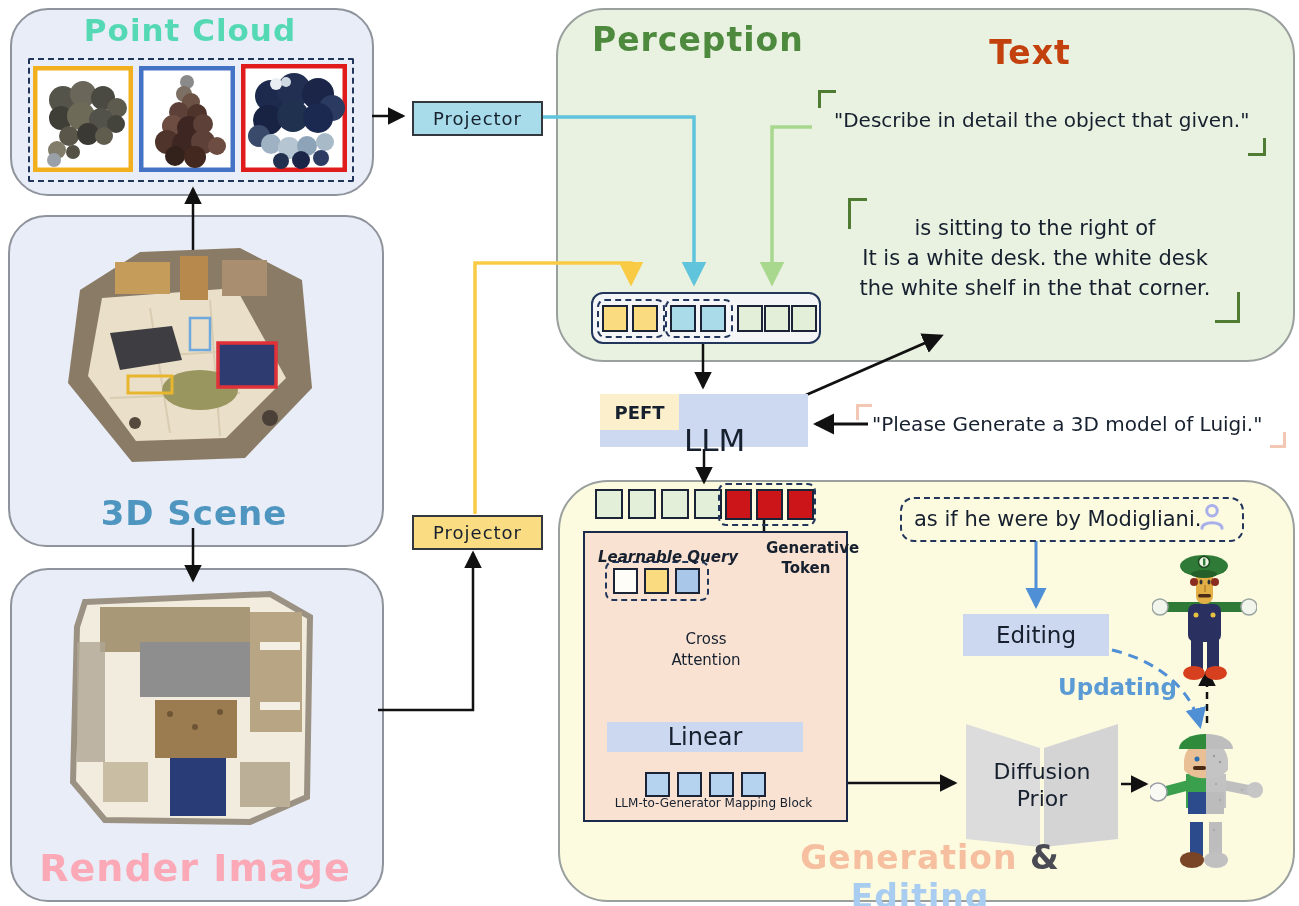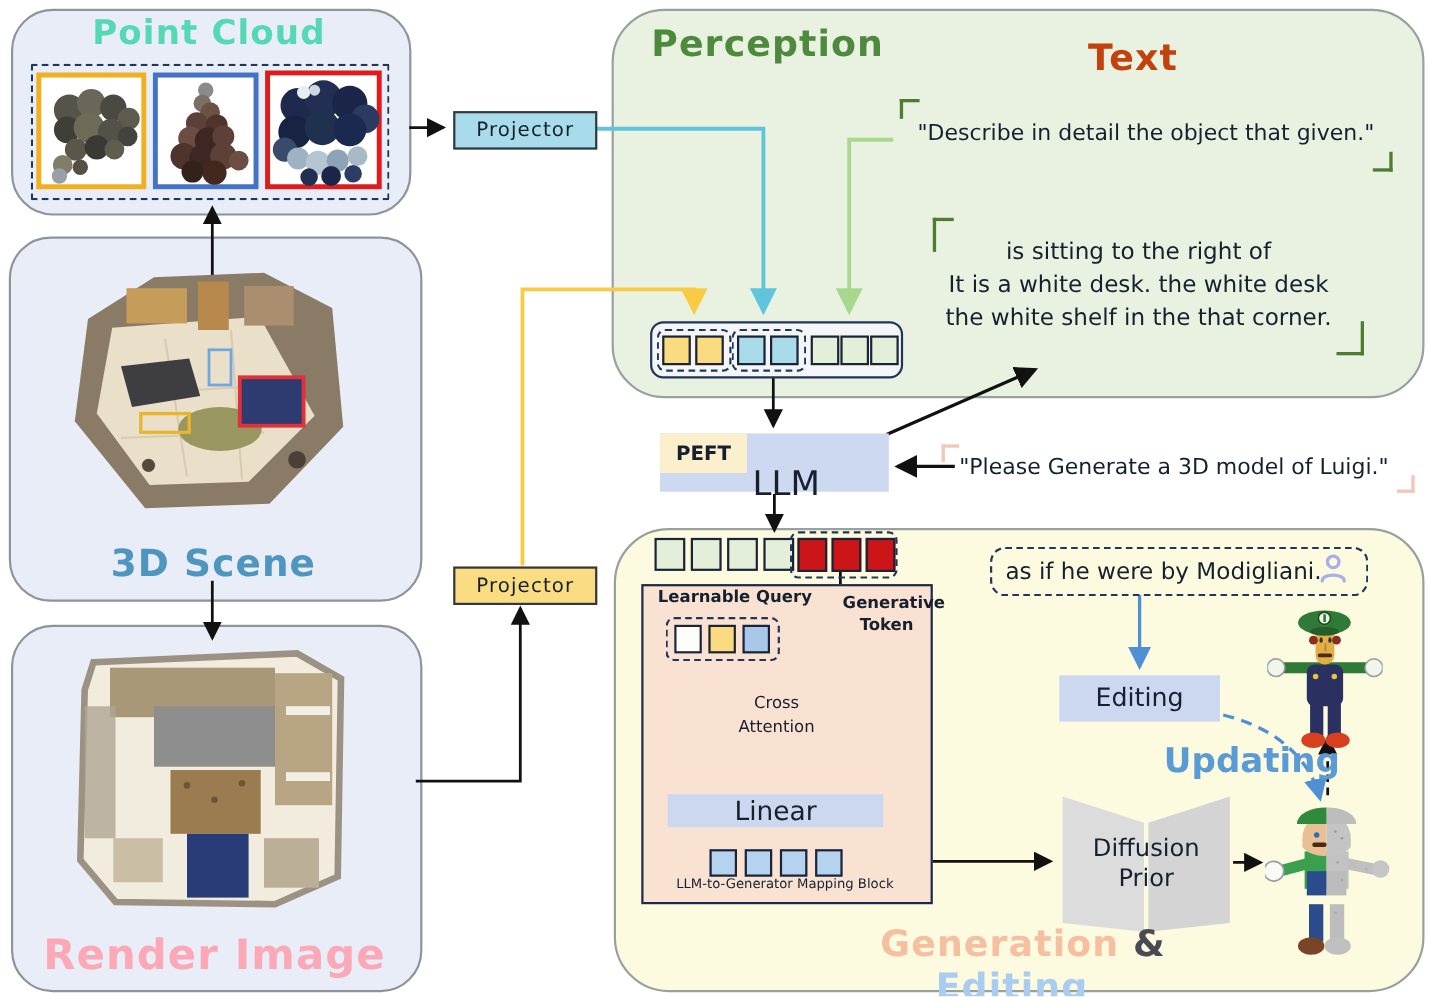--- a/index.html
+++ b/index.html
@@ -188,21 +188,21 @@
   <div class="tok" style="left:595px;top:489px;width:24px;height:26px;background:#E3EFD9;"></div>
   <div class="tok" style="left:628px;top:489px;width:24px;height:26px;background:#E3EFD9;"></div>
   <div class="tok" style="left:661px;top:489px;width:24px;height:26px;background:#E3EFD9;"></div>
   <div class="tok" style="left:694px;top:489px;width:24px;height:26px;background:#E3EFD9;"></div>
   <div class="dashedbox" style="left:718px;top:483px;width:94px;height:39px;"></div>
   <div class="tok" style="left:725px;top:489px;width:23px;height:27px;background:#CC1518;"></div>
   <div class="tok" style="left:756px;top:489px;width:23px;height:27px;background:#CC1518;"></div>
   <div class="tok" style="left:787px;top:489px;width:23px;height:27px;background:#CC1518;"></div>
 
   <div class="abs z3" style="left:583px;top:531px;width:261px;height:287px;background:#F9E2D2;border:2.5px solid #1b2a4a;"></div>
-  <div class="mapping-label" style="left:598px;top:533px;">Learnable Query</div>
+  <div class="mapping-label" style="left:598px;top:548px;font-style:italic;">Learnable Query</div>
   <div class="dashedbox" style="left:605px;top:561px;width:100px;height:36px;"></div>
   <div class="tok" style="left:613px;top:568px;width:21px;height:22px;background:#FFFDF8;"></div>
   <div class="tok" style="left:644px;top:568px;width:21px;height:22px;background:#FBDB80;"></div>
   <div class="tok" style="left:675px;top:568px;width:21px;height:22px;background:#A9C7E9;"></div>
   <div class="mapping-label" style="left:766px;top:538px;width:80px;text-align:center;line-height:20px;">
     <div>Generative</div>
     <div>Token</div>
   </div>
   <div class="abs" style="left:640px;top:629px;width:132px;text-align:center;font-size:15px;line-height:21px;z-index:4;">
     <div>Cross</div>
@@ -220,21 +220,21 @@
   <div class="dashedbox" style="left:900px;top:497px;width:340px;height:41px;border-radius:14px;"></div>
   <div class="qtext" style="left:914px;top:507px;font-size:21px;">as if he were by Modigliani.</div>
   <svg class="abs z3" style="left:1197px;top:502px;" width="30" height="30" viewBox="0 0 24 24">
     <circle cx="12" cy="7" r="4.2" fill="none" stroke="#A9AFEA" stroke-width="2.4"></circle>
     <path d="M4,21 C4,15.2 20,15.2 20,21" fill="none" stroke="#A9AFEA" stroke-width="2.4" stroke-linecap="round"></path>
   </svg>
 
   <div class="bluebox" style="left:963px;top:614px;width:146px;height:42px;font-size:23px;">
     <span>Editing</span>
   </div>
-  <div class="abs z3" style="left:1058px;top:674px;font-size:31px;font-weight:bold;color:#5B9BD5;">Updating</div>
+  <div class="abs z3" style="left:1058px;top:674px;font-size:23px;font-weight:bold;color:#5B9BD5;">Updating</div>
 
   <div class="abs" style="left:972px;top:758px;width:140px;text-align:center;font-size:22px;line-height:27px;z-index:4;">
     <div>Diffusion</div>
     <div>Prior</div>
   </div>
 
   <div class="abs z3" style="left:730px;top:838px;width:380px;text-align:center;font-size:33px;font-weight:bold;letter-spacing:1px;">
     <span style="color:#F5BFA0;margin-left:20px;">Generation</span>
     <span style="color:#4A4A55;">&amp;</span>
     <span style="color:#A9CDF0;">Editing</span>

